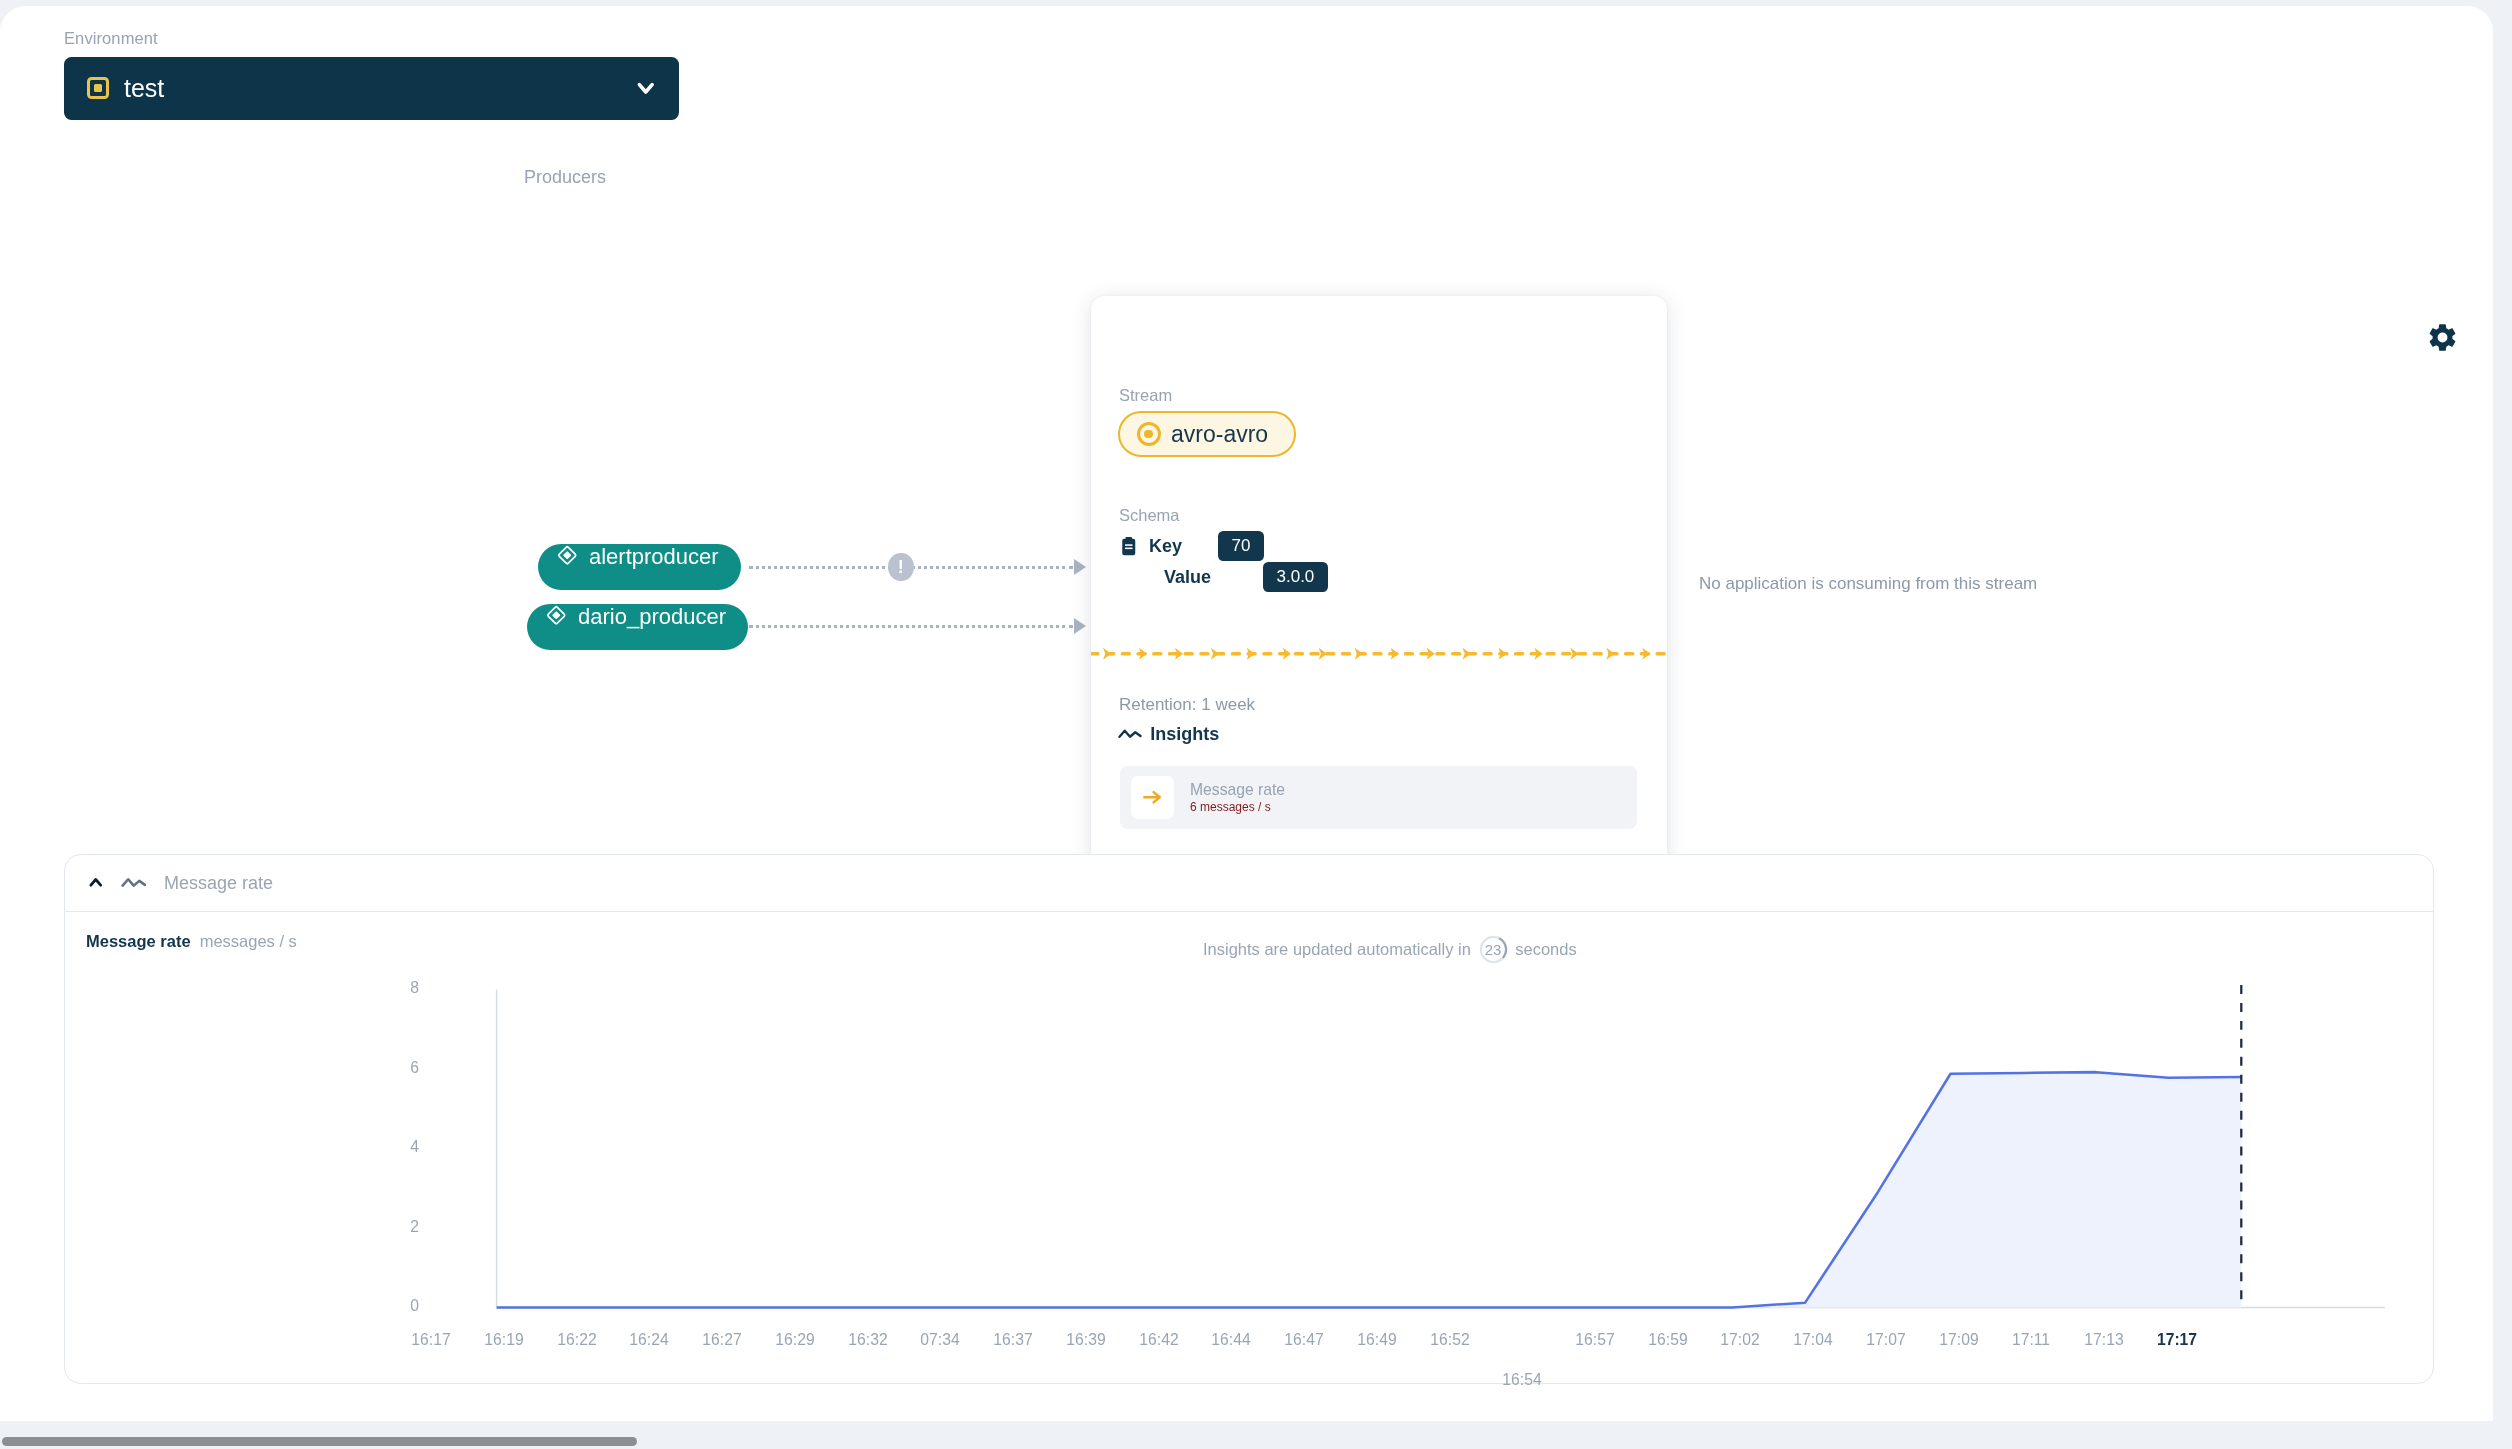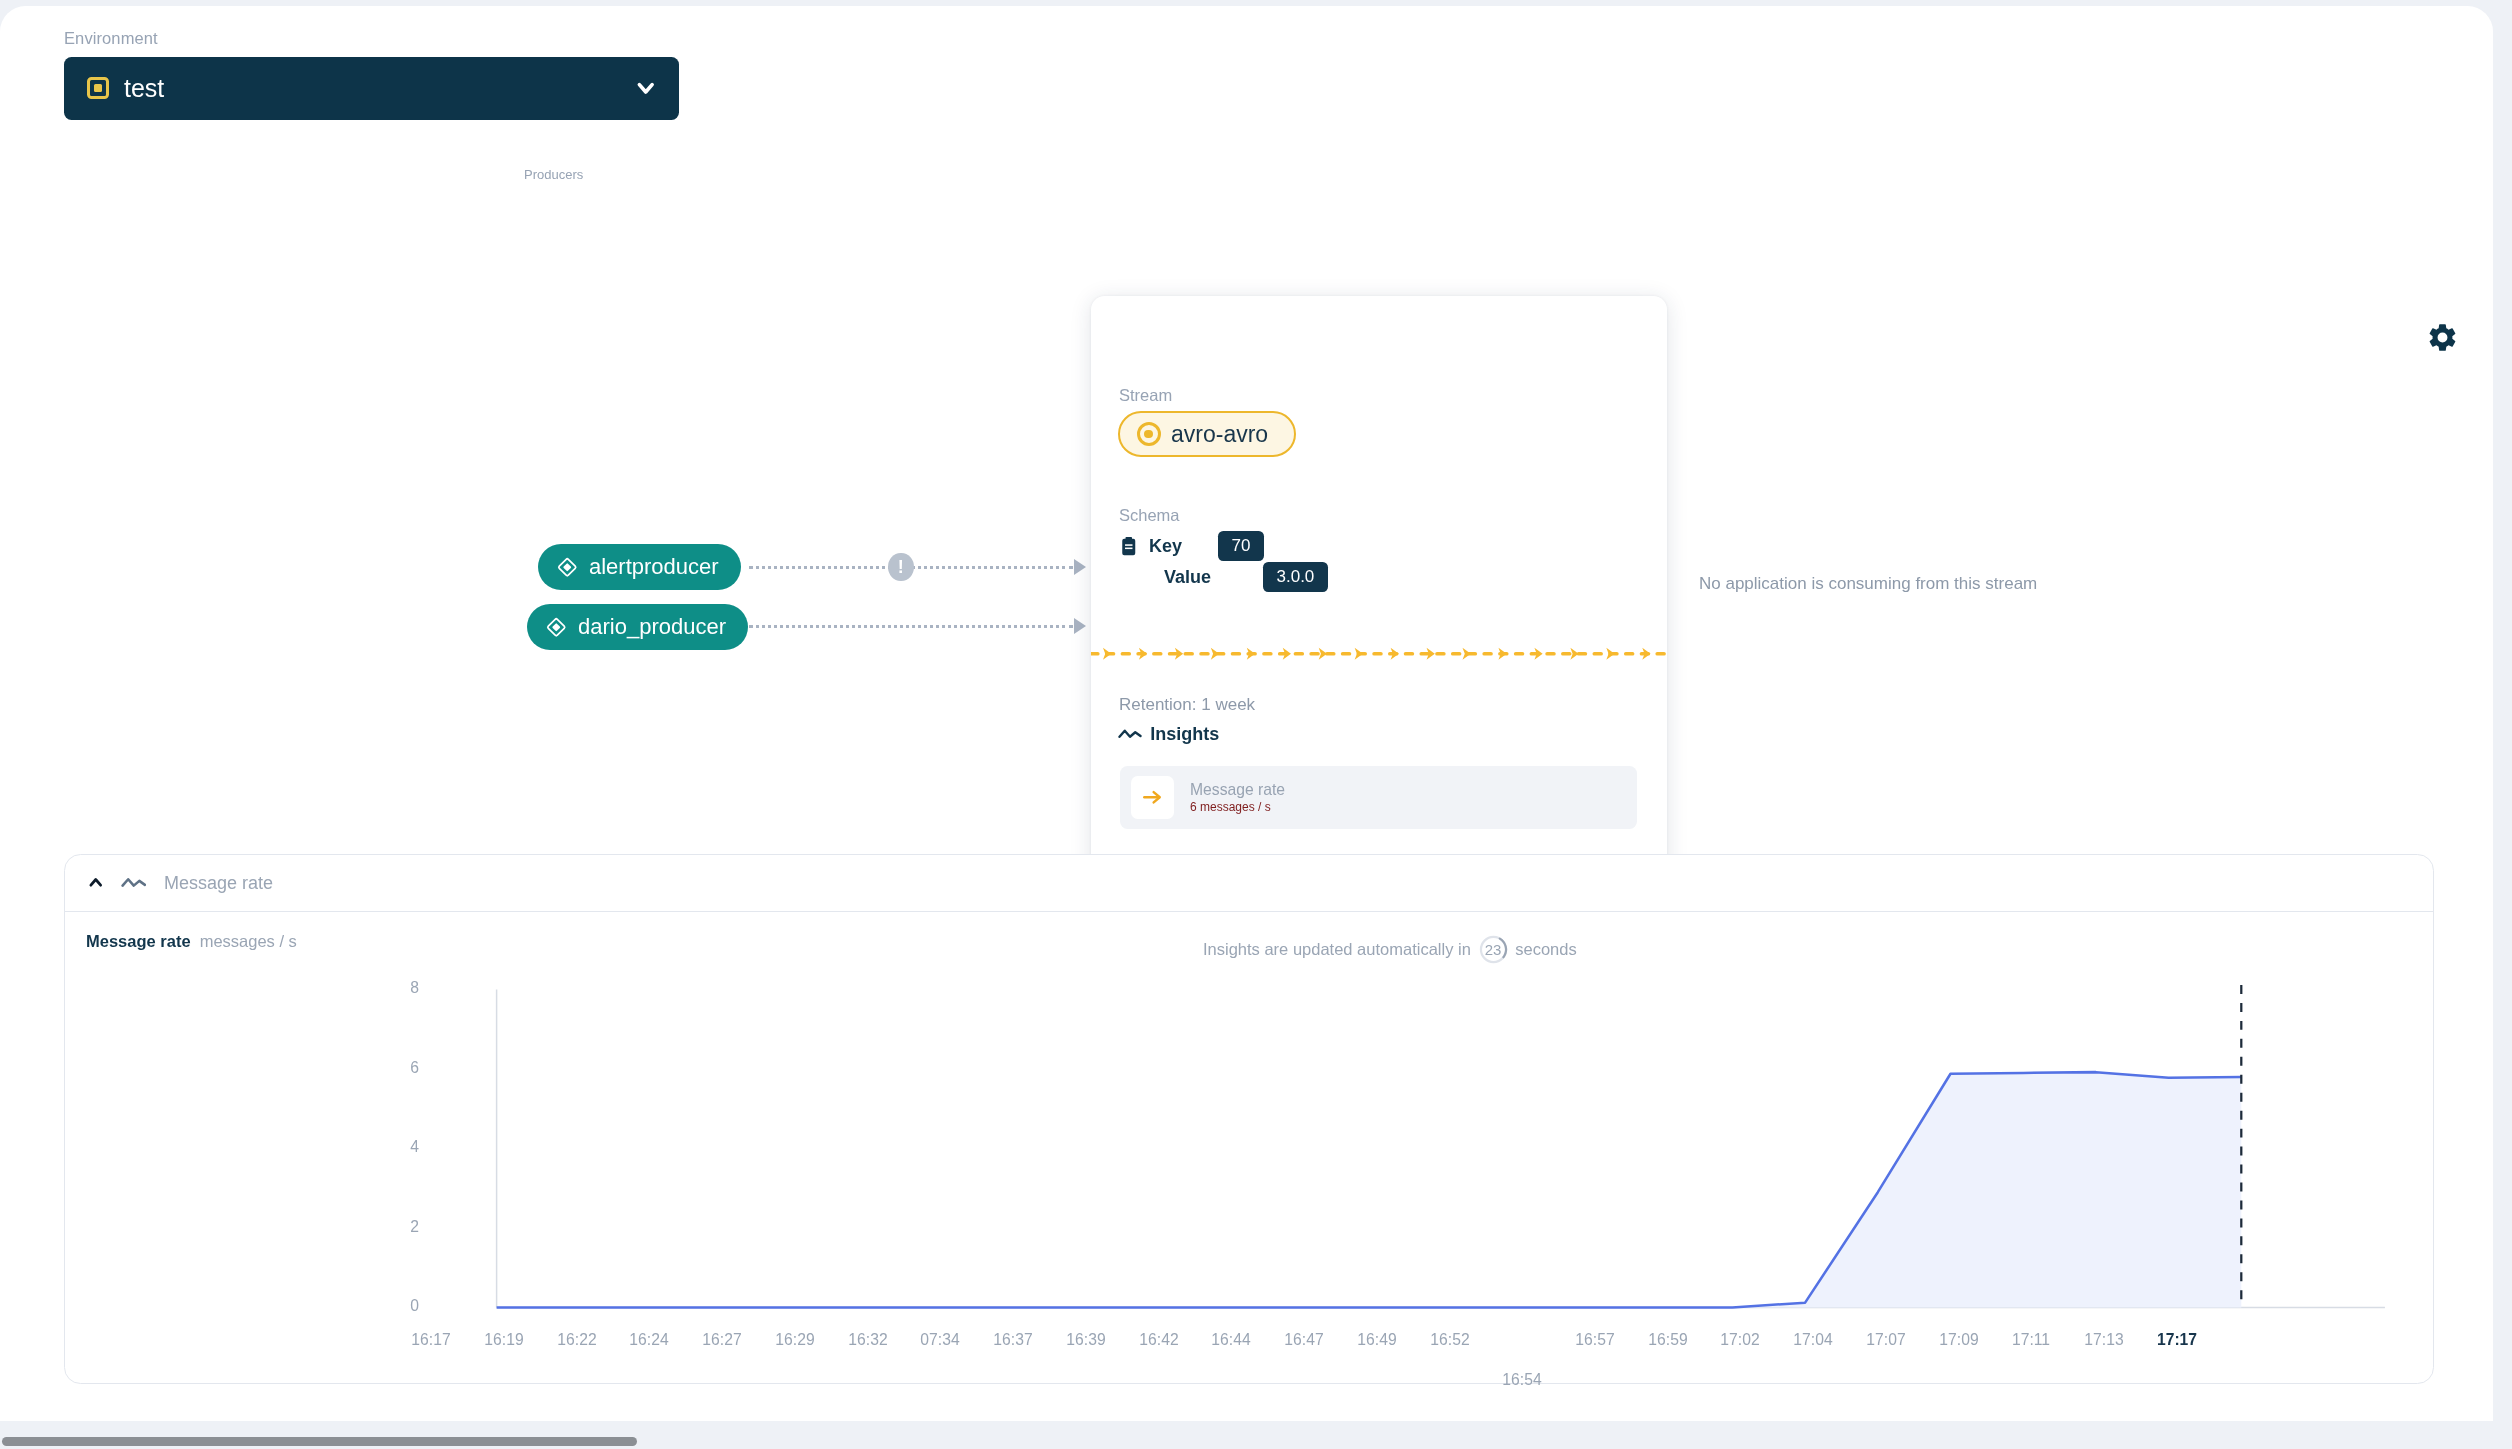--- a/index.html
+++ b/index.html
@@ -97,31 +97,30 @@
     left: 0;
     top: 135px;
     width: 2493px;
     height: 659px;
   }
 
   #producers-label {
     position: absolute;
     left: 524px;
     top: 25.5px;
-    font-size: 13px;
+    font-size: 18px;
     color: #97a3b4;
   }
 
   .producer-pill {
     position: absolute;
     height: 46px;
     background: #0e8e87;
     border-radius: 25.5px;
     display: flex;
-    align-items: center;
     padding: 0 22.5px 0 18px;
     color: #ffffff;
     font-size: 22px;
     white-space: nowrap;
     cursor: pointer;
   }
   .producer-pill .diamond-icon {
     width: 22.5px; height: 22.5px;
     flex: none;
     margin-right: 10.5px;

